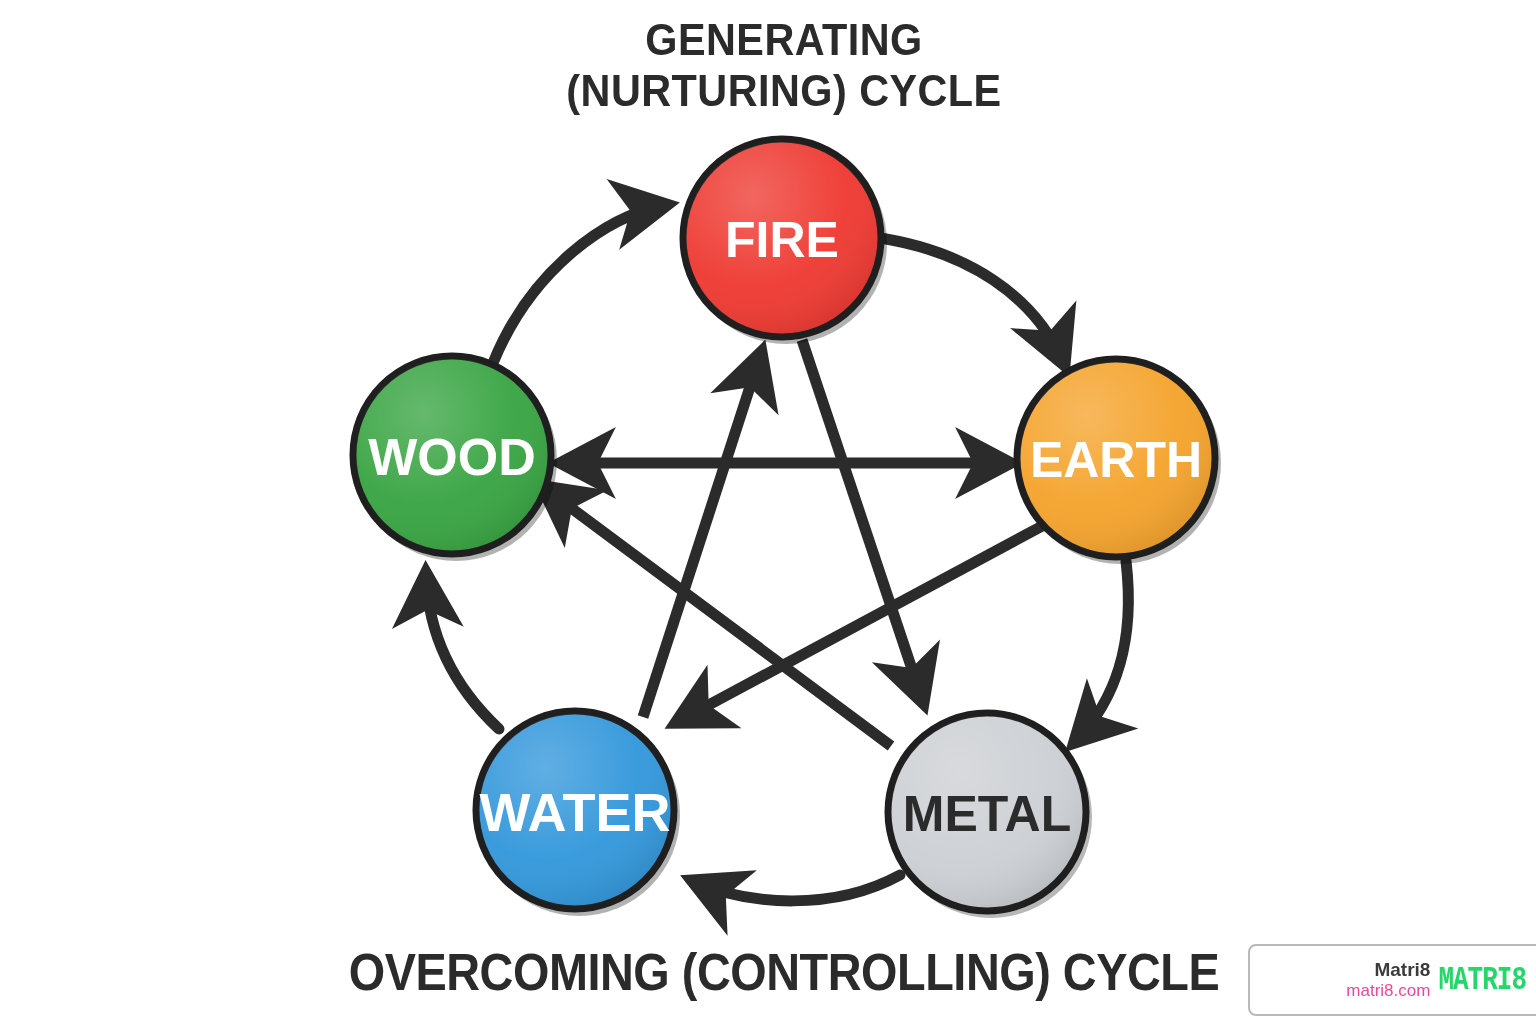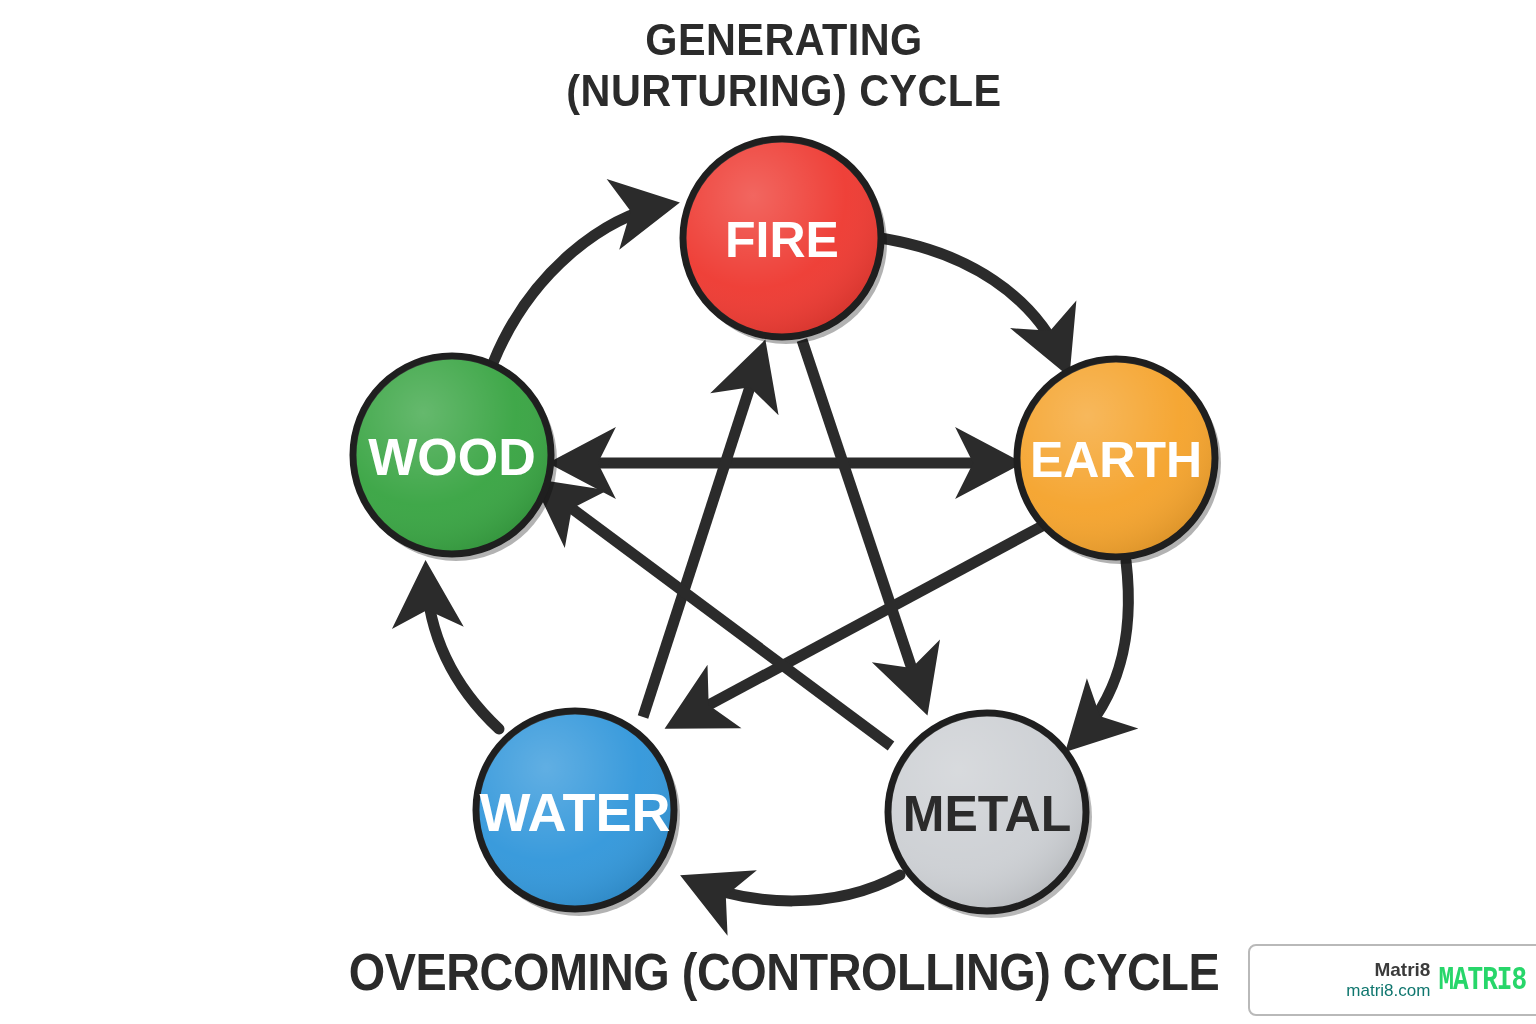--- a/index.html
+++ b/index.html
@@ -93,21 +93,21 @@
   .wm-brand {
     font-family: "Liberation Sans", sans-serif;
     font-weight: 700;
     font-size: 19px;
     color: #3b3b3b;
   }
   .wm-url {
     font-family: "Liberation Sans", sans-serif;
     font-weight: 400;
     font-size: 17px;
-    color: #0f766e;
+    color: #ec4899;
   }
   .wm-logo {
     font-family: "Liberation Mono", monospace;
     font-weight: 700;
     font-size: 26px;
     letter-spacing: -1px;
     color: #27d66a;
     transform: scaleY(1.25);
     transform-origin: 50% 50%;
   }

